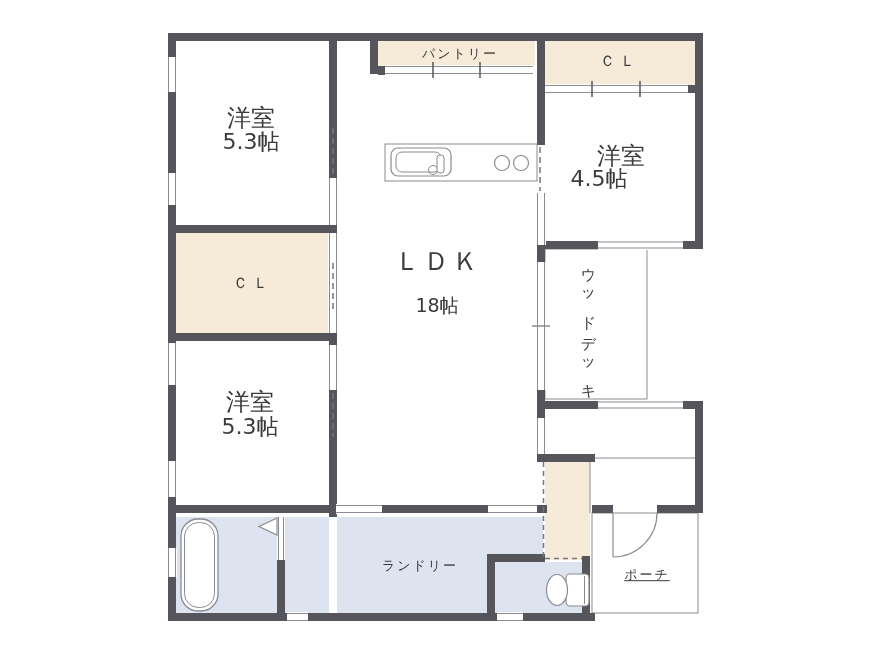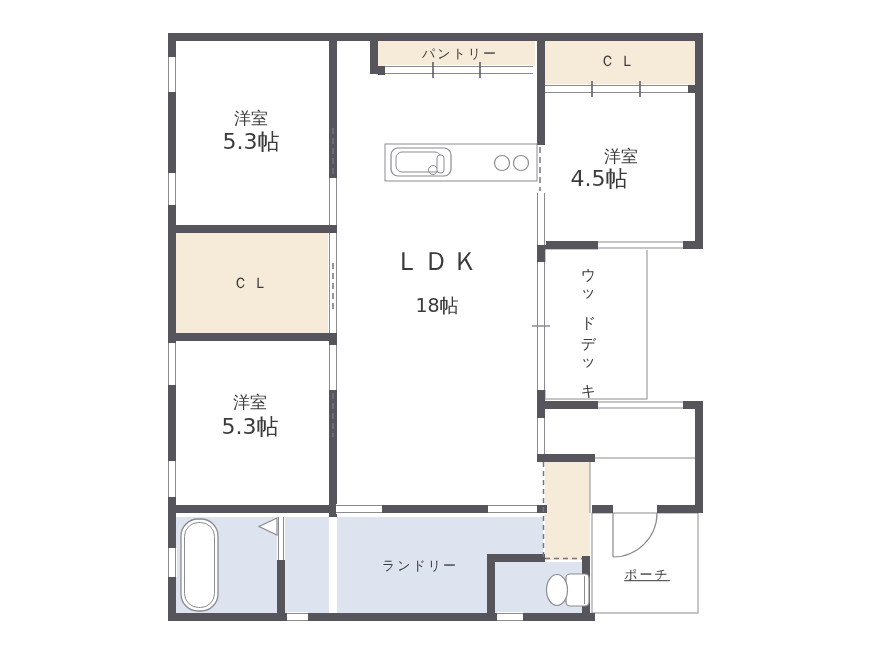--- a/index.html
+++ b/index.html
@@ -1,21 +1,21 @@
 <!DOCTYPE html>
 <html><head>
 <meta charset="utf-8">
 <style>
   html,body{margin:0;padding:0;background:#ffffff;}
   #canvas{position:relative;width:869px;height:652px;background:#ffffff;overflow:hidden;
           font-family:"DejaVu Sans","Liberation Sans",sans-serif;}
   #plan-svg{position:absolute;left:0;top:0;}
   .lbl{position:absolute;color:#3b3b3b;white-space:nowrap;transform:translate(-50%,-50%);
        text-align:center;line-height:1.05;}
-  .room-name{font-size:17px;}
+  .room-name{font-size:24px;}
   .room-size{font-size:22px;}
   .ldk-name{font-size:26px;letter-spacing:3px;}
   .ldk-size{font-size:19px;}
   .small-lbl{font-size:13px;letter-spacing:2px;}
   .cl-lbl{font-size:15px;letter-spacing:5px;}
   .vert-lbl{position:absolute;color:#3b3b3b;font-size:15px;letter-spacing:6px;
             writing-mode:vertical-rl;text-orientation:upright;transform:translate(-50%,0);}
 </style>
 </head>
 <body>

